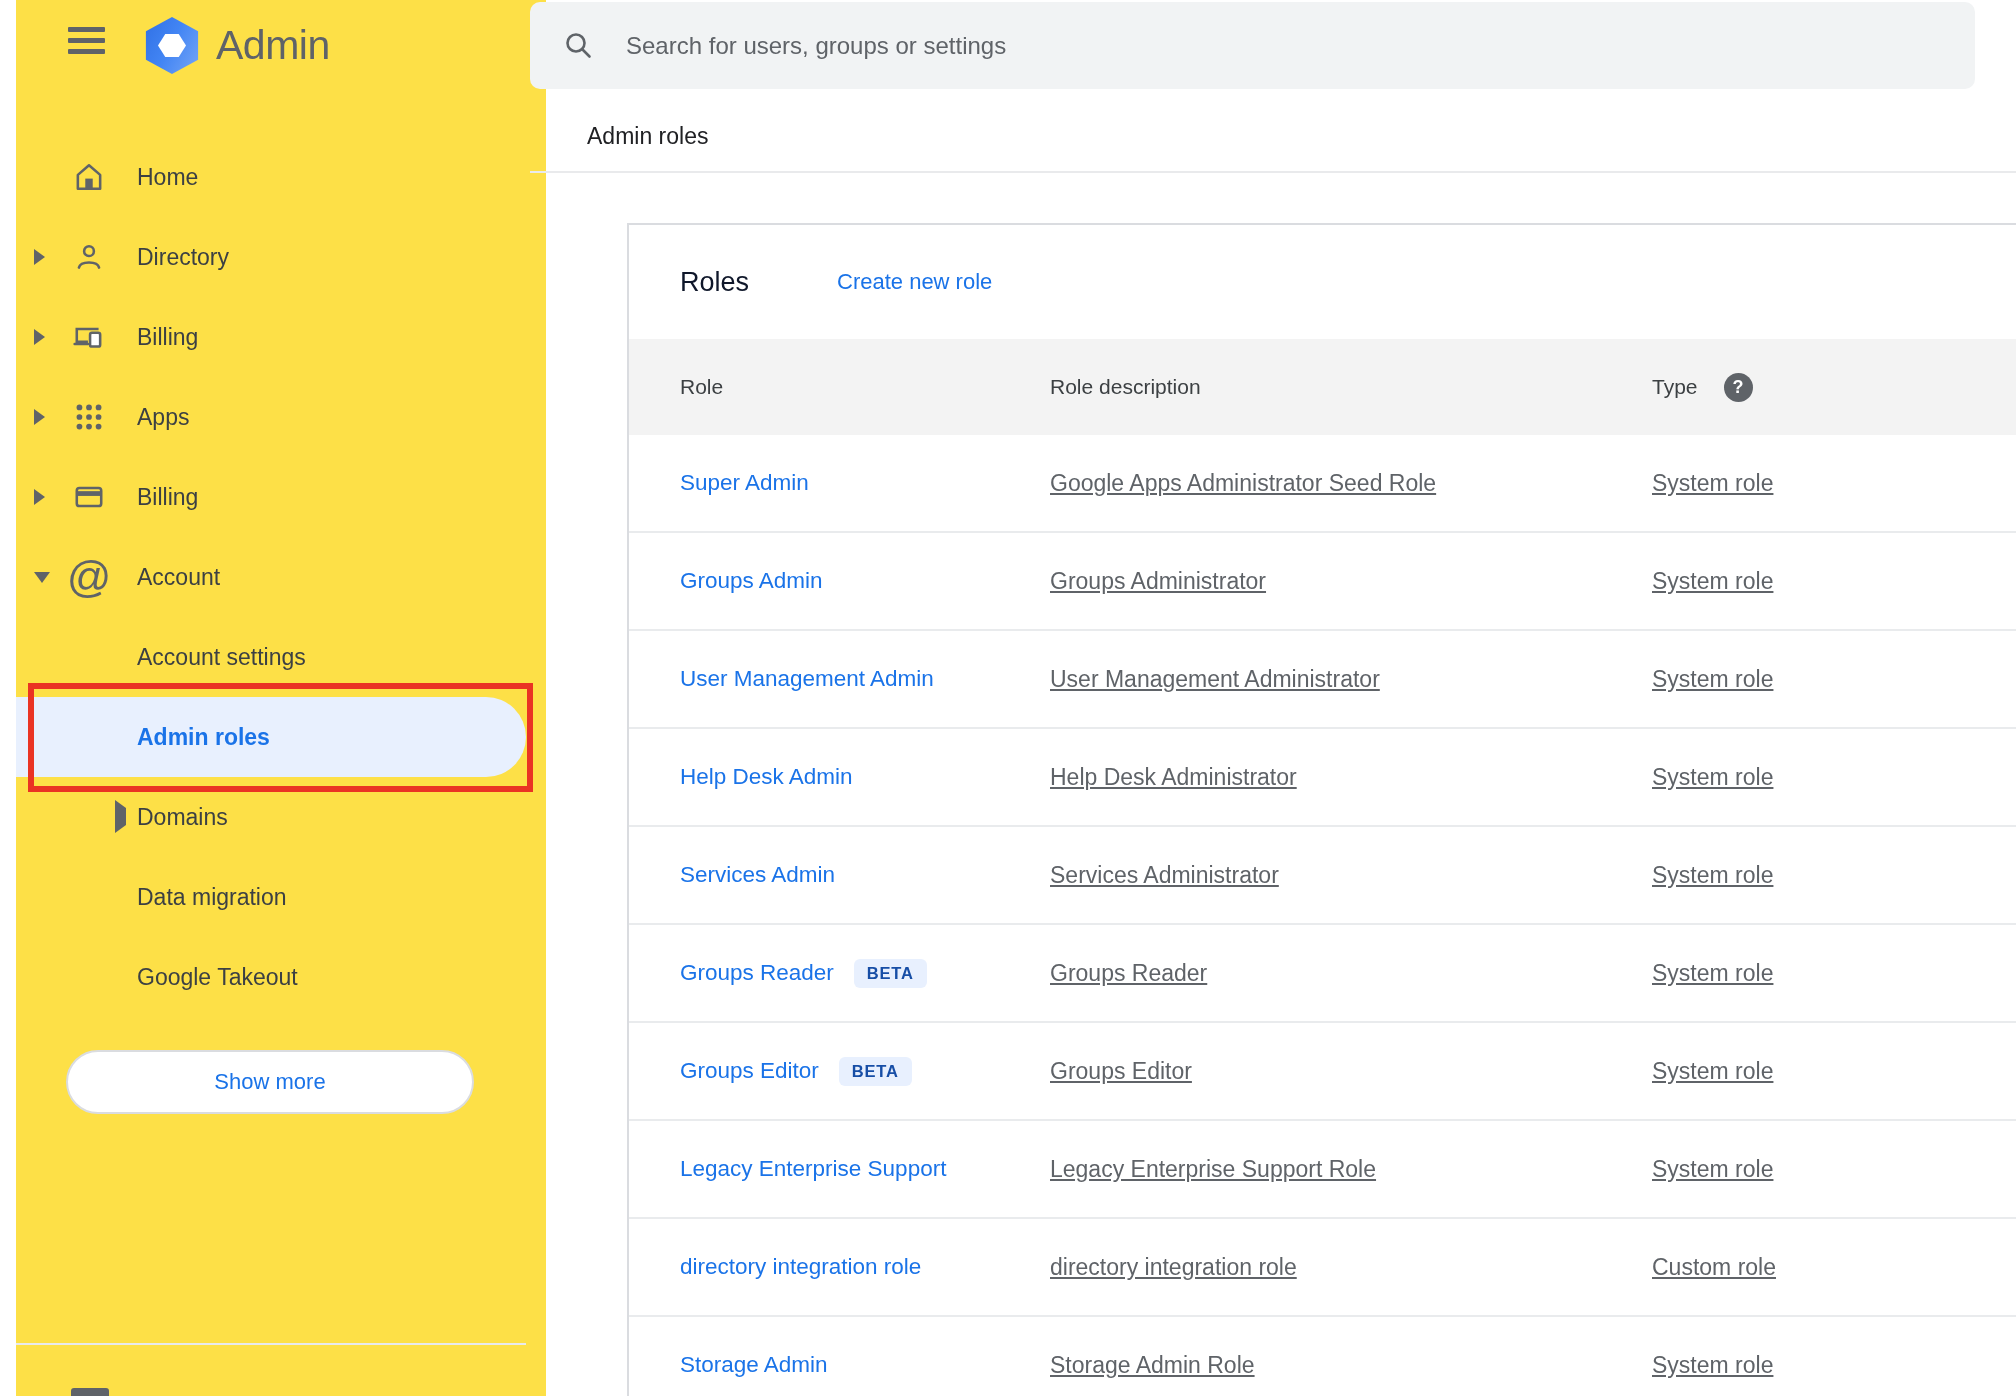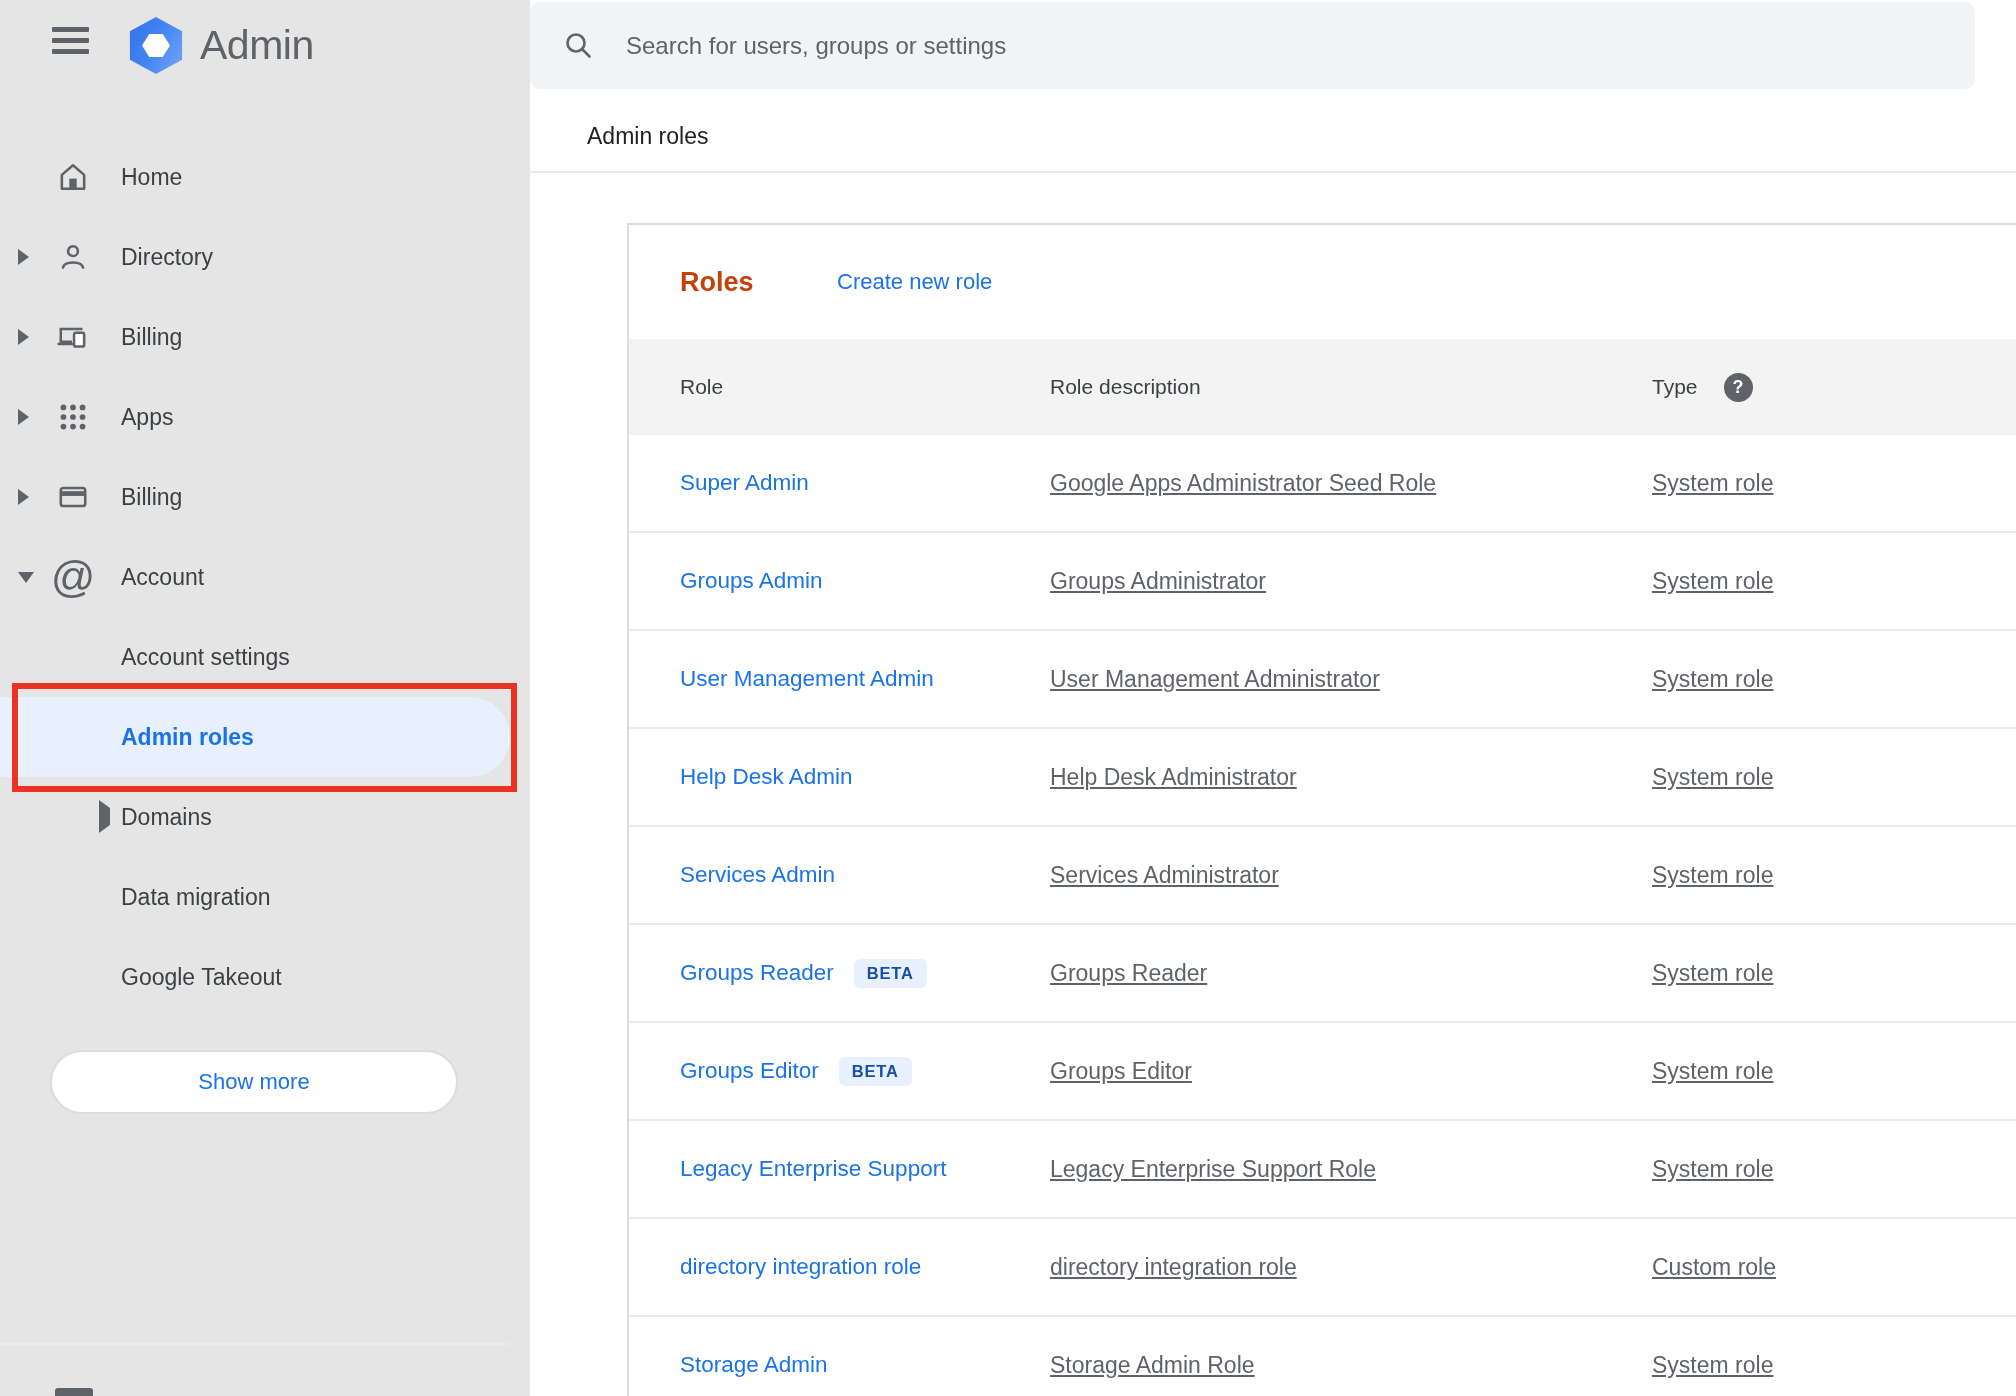--- a/index.html
+++ b/index.html
@@ -2,21 +2,21 @@
 <html><head>
 <meta charset="utf-8">
 <style>
   * { margin:0; padding:0; box-sizing:border-box; }
   html,body { width:2016px; height:1396px; }
   body {
     position:relative; overflow:hidden; background:#fff;
     font-family:"Liberation Sans", sans-serif; color:#202124;
   }
   
-  .sidebar { position:absolute; left:0; top:0; width:530px; height:1396px; background:#e5e5e5; }
+  .sidebar { position:absolute; left:16px; top:0; width:530px; height:1396px; background:#fde047; }
   .brand-row { position:absolute; left:0; top:0; width:530px; height:92px; }
   .hamburger { position:absolute; left:52px; top:27px; width:38px; height:31px; cursor:pointer; }
   .hamburger span { display:block; width:37px; height:5px; background:#5f6368; border-radius:1px; margin-bottom:6px; }
   .logo-hex { position:absolute; left:127px; top:17px; width:58px; height:57px;
     background:linear-gradient(118deg,#2f6fe4 0%,#4285f4 48%,#78a7f7 100%);
     clip-path:polygon(50% 0%,95% 25%,95% 75%,50% 100%,5% 75%,5% 25%); }
   .logo-hex-hole { position:absolute; left:15px; top:16px; width:28px; height:25px; background:#fff;
     clip-path:polygon(0% 50%,26% 4%,74% 4%,100% 50%,74% 96%,26% 96%); }
   .brand-name { position:absolute; left:200px; top:22px; font-size:41px; color:#5f6368; letter-spacing:-0.5px; }
 
@@ -55,21 +55,21 @@
   .search-input::placeholder { color:#5f6368; opacity:1; }
 
   .breadcrumb { position:absolute; left:587px; top:123px; font-size:23px; color:#202124; }
   .top-divider { position:absolute; left:530px; top:171px; width:1486px; height:2px; background:#e9eaec; }
 
   
   .roles-card { position:absolute; left:627px; top:223px; width:1389px; height:1173px;
     background:#fff; border-left:2px solid #dadce0; border-top:2px solid #dadce0; }
   .card-header { position:absolute; left:0; top:0; width:100%; height:114px; }
   .card-title { position:absolute; left:51px; top:50%; transform:translateY(-50%);
-    font-size:27px; font-weight:700; color:#c2410c; }
+    font-size:27px; font-weight:400; color:#0f172a; }
   .create-link { position:absolute; left:208px; top:50%; transform:translateY(-50%);
     font-size:22px; color:#1a73e8; cursor:pointer; text-decoration:none; }
 
   .thead { position:absolute; left:0; top:114px; width:100%; height:96px; background:#f3f3f3; }
   .th { position:absolute; top:0; height:100%; display:flex; align-items:center;
     font-size:21px; color:#3c4043; }
   .th-role { left:51px; } .th-desc { left:421px; } .th-type { left:1023px;justify-content:flex-end; }
   .help-circle { width:29px; height:29px; border-radius:50%; background:#5f6368; color:#fff;
     font-size:18px; font-weight:700; display:flex; align-items:center; justify-content:center;
     margin-left:26px; cursor:pointer; }

